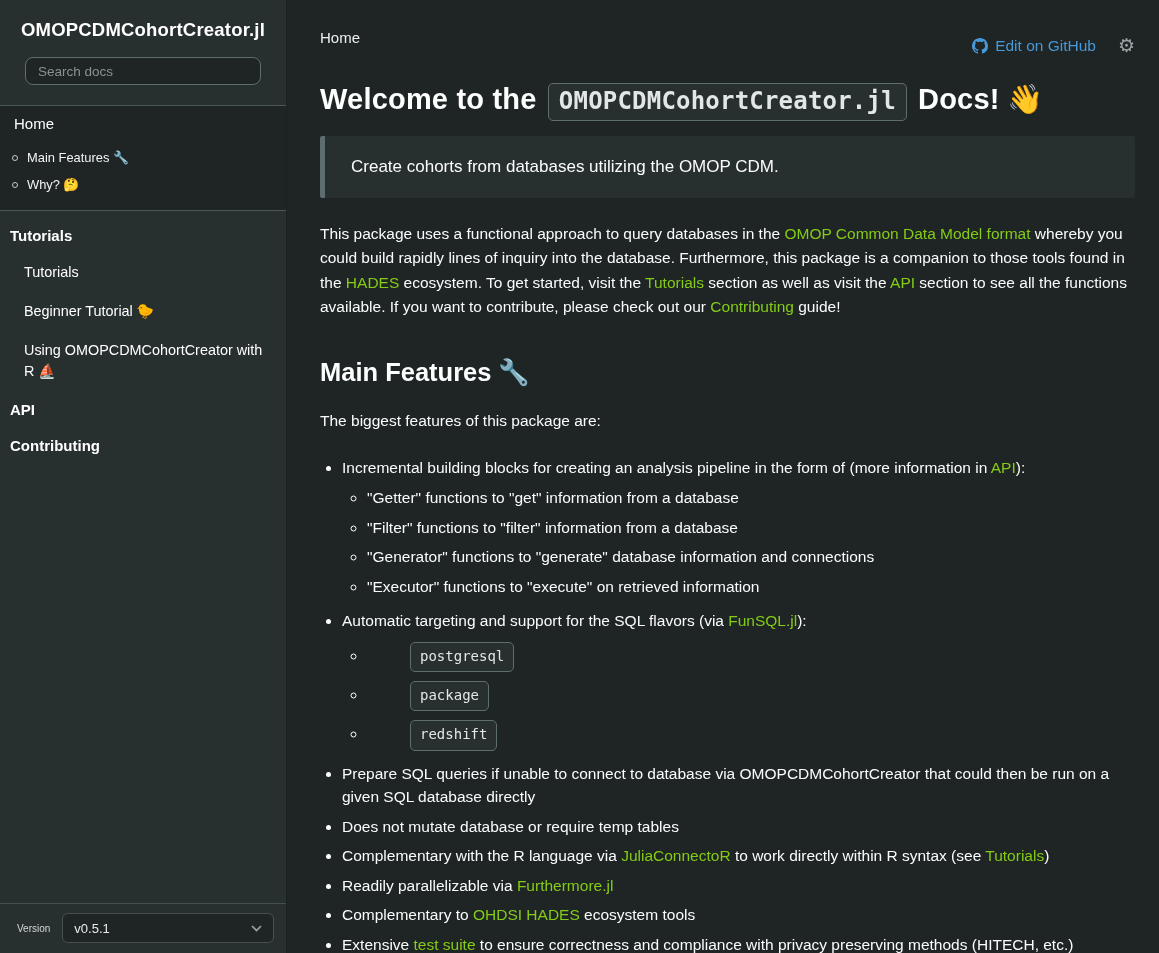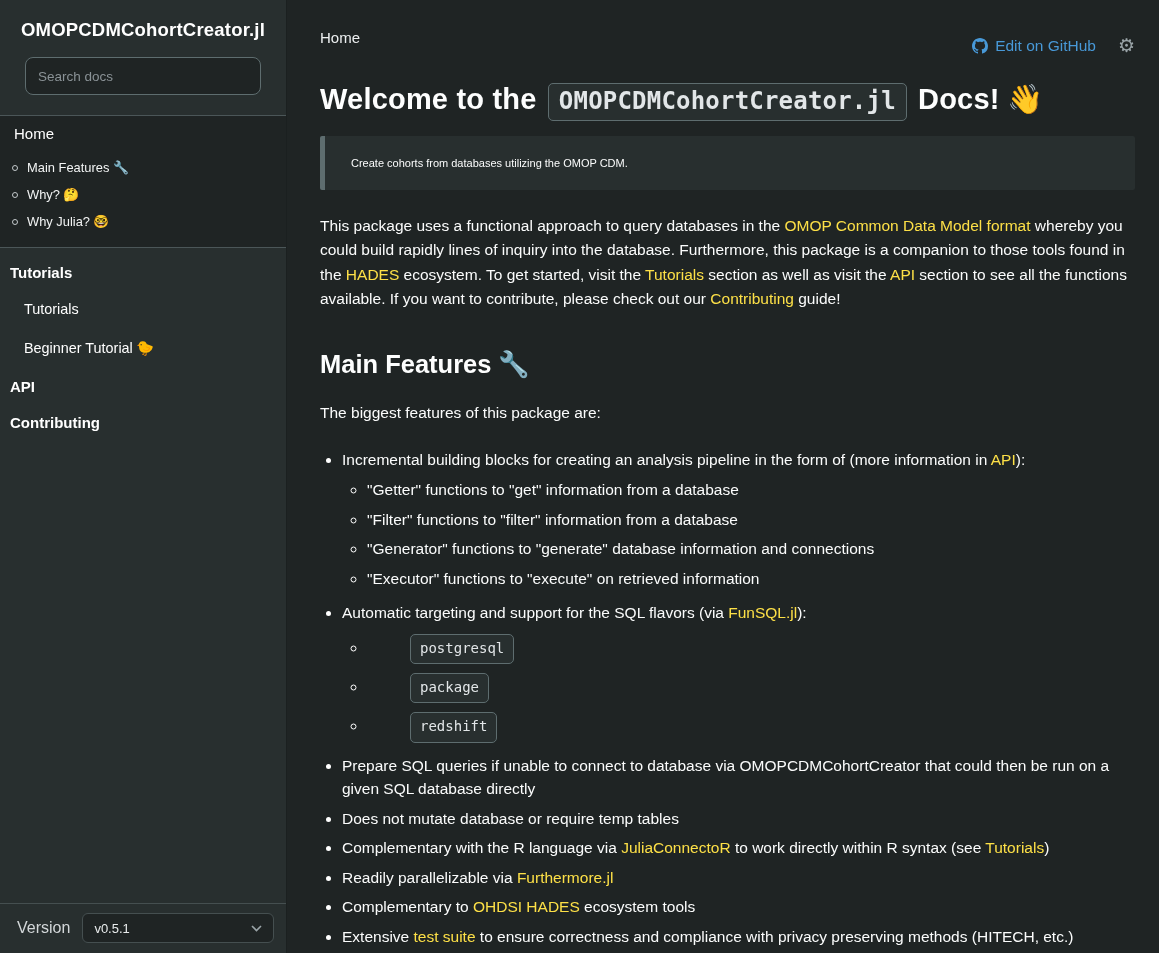--- a/index.html
+++ b/index.html
@@ -2,35 +2,35 @@
 <html><head>
 <meta charset="utf-8">
 <style>
   * { margin:0; padding:0; box-sizing:border-box; }
   html,body { width:1159px; height:953px; overflow:hidden; }
   body {
     font-family:"Liberation Sans","DejaVu Sans",sans-serif;
     background:#1f2424; color:#ffffff; display:flex;
   }
   a { text-decoration:none; }
-  .link { color:#fde047; cursor:pointer; }
+  .link { color:#84cc16; cursor:pointer; }
 
   
   #sidebar {
     width:287px; min-width:287px; height:953px;
     background:#282f2f; display:flex; flex-direction:column;
     border-right:1px solid #1b2020; position:relative;
   }
   .docs-title {
     padding:19px 16px 14px; text-align:center;
     font-size:18.5px; font-weight:700; color:#fff; letter-spacing:.2px;
   }
   .search-wrap { padding:2px 25px 20px; }
   .search-input {
-    width:100%; height:38px; background:#1f2424;
+    width:100%; height:28px; background:#1f2424;
     border:1px solid #5e6d6f; border-radius:8px;
     color:#fff; font-size:13.5px; padding:0 12px; outline:none;
     font-family:"Liberation Sans",sans-serif;
   }
   .search-input::placeholder { color:#8a9296; }
 
   .active-block {
     background:#1f2424;
     border-top:1px solid #4b5658; border-bottom:1px solid #4b5658;
     padding-bottom:8px;
@@ -55,21 +55,21 @@
     font-size:14.4px; color:#fff; padding:9px 12px 9px 24px;
     line-height:1.45; cursor:pointer;
   }
   .nav-spacer { height:6px; }
 
   #version-bar {
     margin-top:auto; border-top:1px solid #454f50;
     padding:9px 12px 10px 17px; display:flex; align-items:center; gap:12px;
     background:#282f2f;
   }
-  .version-label { font-size:16px; color:#d3d7d9;text-align:center; }
+  .version-label { font-size:10px; color:#d3d7d9;text-align:center; }
   .version-select {
     flex:1; background:#1f2424; border:1px solid #454f50; border-radius:6px;
     height:30px; display:flex; align-items:center; justify-content:space-between;
     padding:12px 11px; font-size:13px; color:#e8ebec; cursor:pointer;
   }
 
   
   #main {
     flex:1; padding:20px 24px 0 33px; overflow:hidden; position:relative;
   }
@@ -96,21 +96,21 @@
   }
   code.chip {
     font-family:"DejaVu Sans Mono","Liberation Mono",monospace;
     background:#282f2f; border:1px solid #5e6d6f; border-radius:5px;
     color:#e2e6e8;
   }
 
   .admonition {
     margin-top:20px; background:#282f2f;
     border-left:5px solid #5e6d6f; border-radius:2px;
-    padding:21px 26px; font-size:11px; color:#fbfcfc;
+    padding:21px 26px; font-size:17px; color:#fbfcfc;
   }
 
   .body-p {
     margin-top:24px; font-size:15.5px; line-height:1.57; color:#fbfcfc;
     max-width:820px;
   }
 
   h2 {
     margin-top:38px; font-size:25.5px; font-weight:700; color:#fdfefe;
   }
@@ -146,32 +146,29 @@
       <div class="nav-page">Home</div>
       <ul class="toc">
         <li>
           <span class="ring"></span>
           <span>Main Features 🔧</span>
         </li>
         <li>
           <span class="ring"></span>
           <span>Why? 🤔</span>
         </li>
-        <li>
-          <span class="ring"></span>
-          <span>Why Julia? 🤓</span>
-        </li>
       </ul>
     </div>
 
     <div class="nav-spacer"></div>
     <div class="nav-section-title">Tutorials</div>
     <ul class="sub-pages">
       <li>Tutorials</li>
       <li>Beginner Tutorial 🐤</li>
+      <li>Using OMOPCDMCohortCreator with R ⛵</li>
     </ul>
 
     <div class="nav-section-title">API</div>
     <div class="nav-section-title">Contributing</div>
   </nav>
 
   <div id="version-bar">
     <span class="version-label">Version</span>
     <div class="version-select">
       <span>v0.5.1</span>

